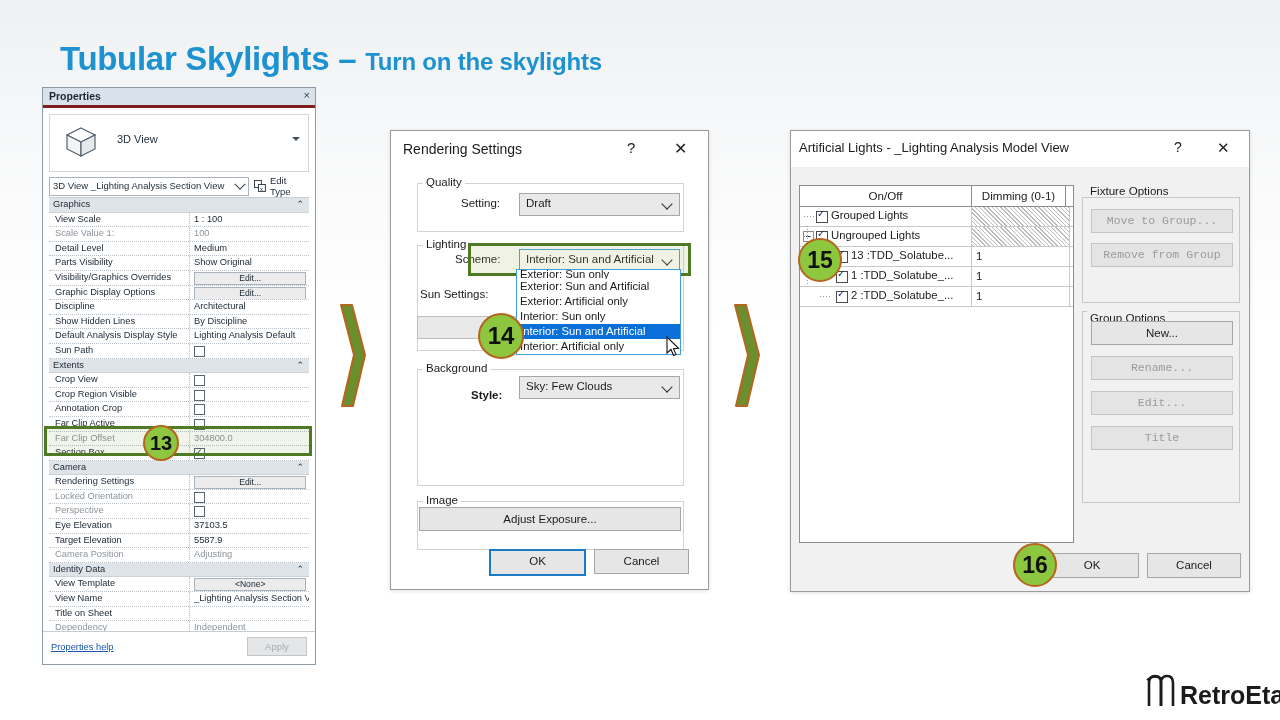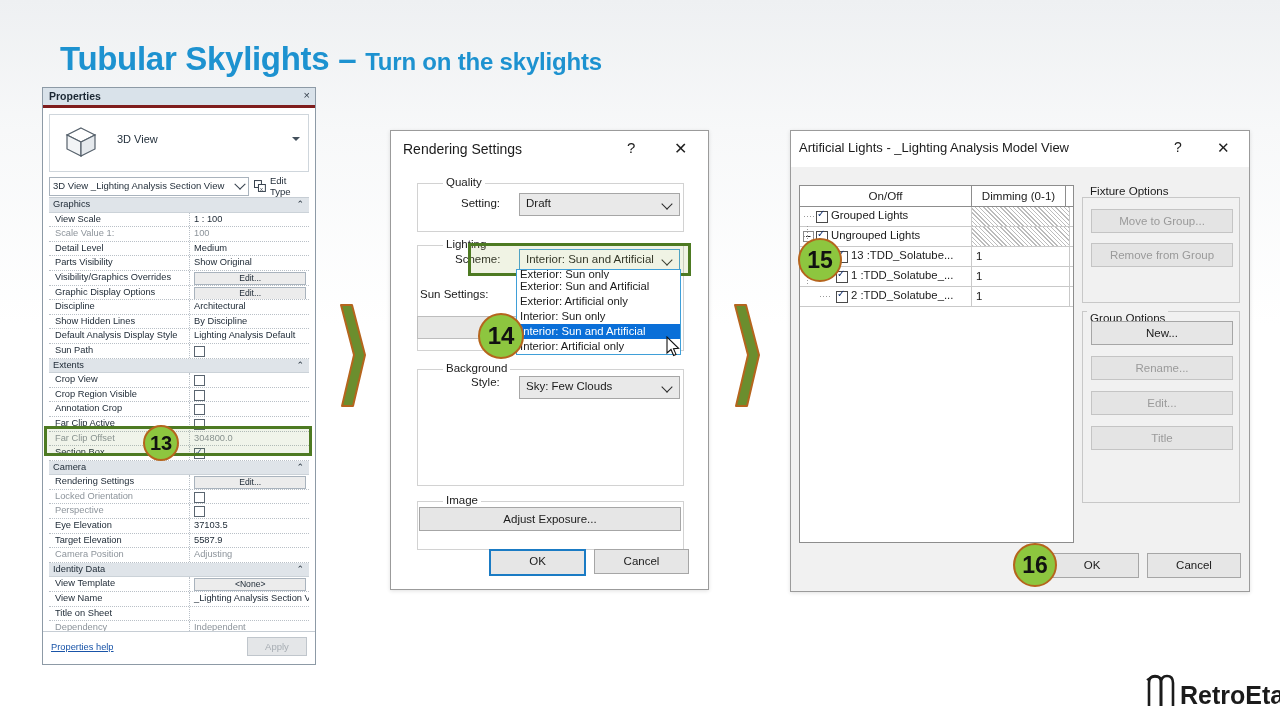--- a/index.html
+++ b/index.html
@@ -154,38 +154,38 @@
   }
   #rdlg .titlebar { height: 38px; position: relative; background: #fff; }
   #rdlg .titlebar .tt { position: absolute; left: 12px; top: 10px; font-size: 14px; color: #1b1b1b;}
   #rdlg .titlebar .q  { position: absolute; left: 236px; top: 8px; font-size: 15px; color: #202020;}
   #rdlg .titlebar .x  { position: absolute; left: 283px; top: 8px; font-size: 16px; color: #202020;}
   .grp {
     position: absolute; border: 1px solid #d2d2d2;
   }
   .grp-lbl {
     position: absolute; background: #fff; padding: 0 3px;
-    font-size: 11.5px; color: #1b1b1b; margin-left: 20px;
+    font-size: 11.5px; color: #1b1b1b;
   }
   .fld-lbl { position: absolute; font-size: 11.5px; color: #1b1b1b; }
   .combo2 {
     position: absolute; border: 1px solid #a6a6a6; background: #e9e9e9;
     height: 21px;
   }
   .combo2 .cv { position: absolute; right: 8px; top: 6px;
                 width: 7px; height: 7px;
                 border-right: 1.4px solid #2b2b2b; border-bottom: 1.4px solid #2b2b2b;
                 transform: rotate(45deg); }
   .combo2 .tx { position: absolute; left: 6px; top: 3px; font-size: 11.5px; color: #1b1b1b; }
   .btn {
     position: absolute; border: 1px solid #a6a6a6; background: #e6e6e6;
     font-size: 11.5px; color: #1b1b1b; text-align: center;
   }
   .btn.default { border: 2px solid #1a7bc4; background: #e6e6e6; }
-  .btn.disabled { color: #9a9a9a; background: #e4e4e4; border-color: #c4c4c4; }
+  .btn.disabled { color: #9a9a9a; background: #e4e4e4; border-color: #c4c4c4; font-family: Liberation Mono, monospace; }
   
   #scheme-hl {
     position: absolute; left: 468px; top: 243px; width: 223px; height: 33px;
     border: 3px solid #4d7a22; background: rgba(160,180,90,0.16);
     box-sizing: border-box; z-index: 6;
   }
   
   #scheme-list {
     position: absolute; left: 516px; top: 269px; width: 163px;
     background: #fff; border: 1px solid #3f9fd8; z-index: 9;
@@ -473,21 +473,21 @@
       <span class="tx">Interior: Sun and Artificial</span>
       <span class="cv"></span>
     </div>
     <span class="fld-lbl" style="left:29px; top:157px;">Sun Settings:</span>
     <div class="combo2" style="left:26px; top:185px; width:159px; border-color:#bdbdbd;">
       <span class="tx"></span>
     </div>
 
     <div class="grp" style="left:26px; top:238px; width:265px; height:115px;"></div>
     <span class="grp-lbl" style="left:32px; top:231px;">Background</span>
-    <span class="fld-lbl" style="left:80px; top:245px;">Style:</span>
+    <span class="fld-lbl" style="left:80px; top:258px;font-weight:bold;">Style:</span>
     <div class="combo2" style="left:128px; top:245px; width:159px;">
       <span class="tx">Sky: Few Clouds</span>
       <span class="cv"></span>
     </div>
 
     <div class="grp" style="left:26px; top:370px; width:265px; height:47px;"></div>
     <span class="grp-lbl" style="left:32px; top:363px;">Image</span>
     <div class="btn" style="left:28px; top:376px; width:260px; height:22px; line-height:22px;">Adjust Exposure...</div>
 
     <div class="btn default" style="left:98px; top:418px; width:93px; height:23px; line-height:21px;">OK</div>

